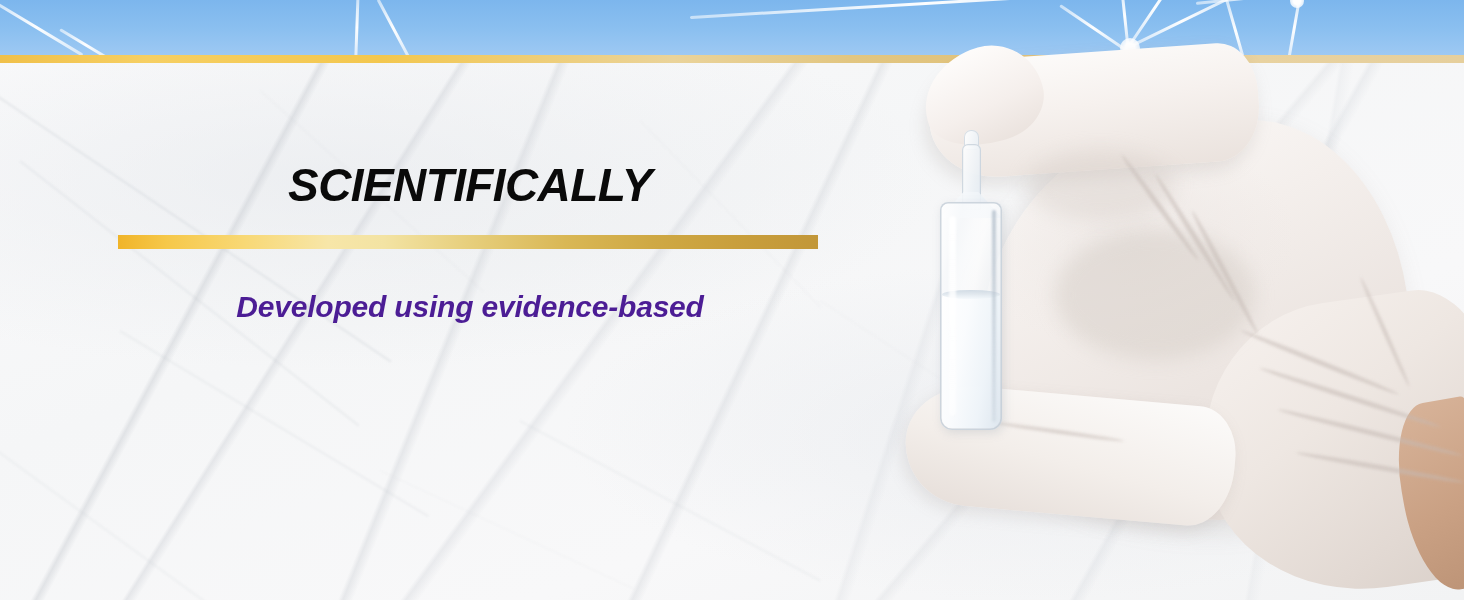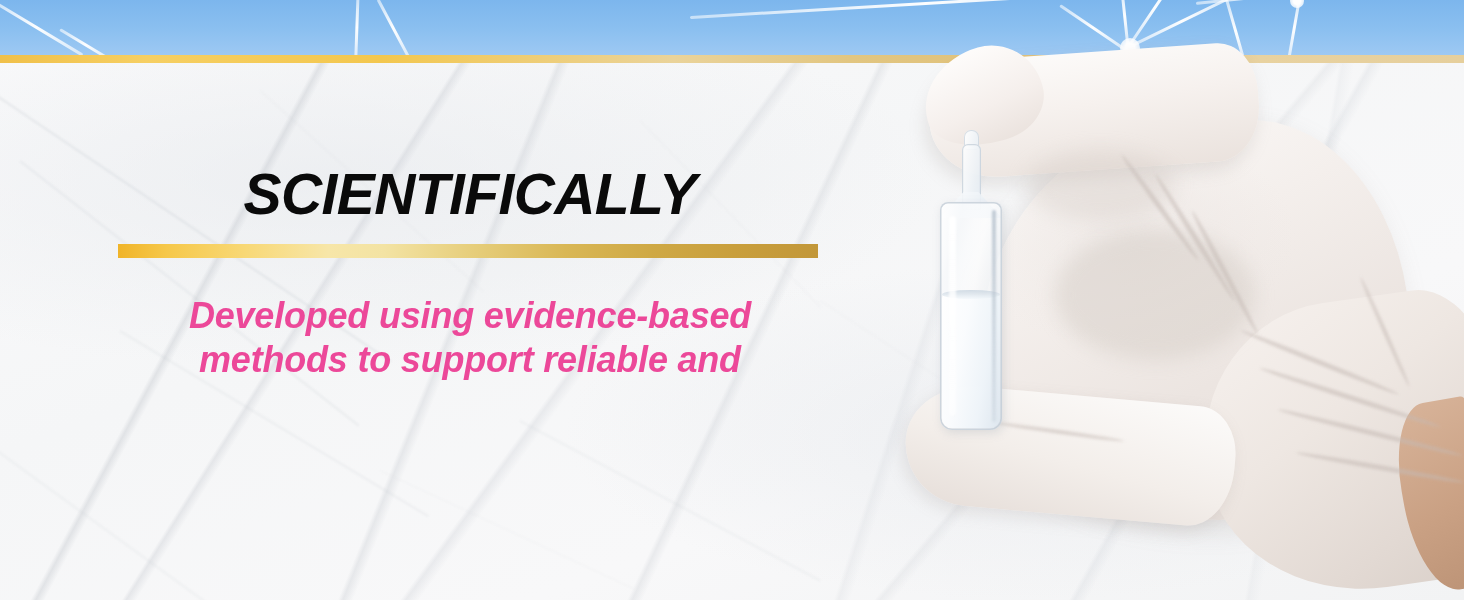--- a/index.html
+++ b/index.html
@@ -91,24 +91,24 @@
     left: 0;
     top: 150px;
     width: 940px;
     text-align: center;
   }
   .headline {
     color: #0a0a0a;
     font-family: "Liberation Sans", sans-serif;
     font-weight: bold;
     font-style: italic;
-    font-size: 57px;
+    font-size: 46px;
     line-height: 56px;
     letter-spacing: -0.6px;
-    margin: 16px;
+    margin: 7px;
     white-space: nowrap;
   }
   .headline .line2 { display: block; }
 
   .gold-bar {
     width: 700px;
     height: 14px;
     margin: 22px auto 0 auto;
     margin-left: 118px;
     background: linear-gradient(90deg,
@@ -119,25 +119,25 @@
       #f3e3a3 38%,
       #e7cf7d 50%,
       #d9b755 64%,
       #cfa945 76%,
       #c99f3c 88%,
       #c29739 100%);
   }
 
   .subhead {
     margin: 36px 0 0 0;
-    color: #ec4899;
+    color: #4c1d95;
     font-family: "Liberation Sans", sans-serif;
     font-weight: bold;
     font-style: italic;
-    font-size: 36px;
+    font-size: 30px;
     line-height: 44px;
     letter-spacing: -0.2px;
   }
   .subhead span { display: block; white-space: nowrap; }
 
   
   .hand-wrap {
     position: absolute;
     left: 905px;
     top: 0;
@@ -361,21 +361,20 @@
 
   <div class="text-col">
     <h1 class="headline">
       <span>SCIENTIFICALLY</span>
     </h1>
 
     <div class="gold-bar"></div>
 
     <p class="subhead">
       <span>Developed using evidence-based</span>
-      <span>methods to support reliable and</span>
     </p>
   </div>
 
   <div class="hand-wrap">
 
     <div class="palm"></div>
     <div class="cuff"></div>
     <div class="skin"></div>
     <div class="thumb"></div>
     <div class="thumb-tip"></div>

